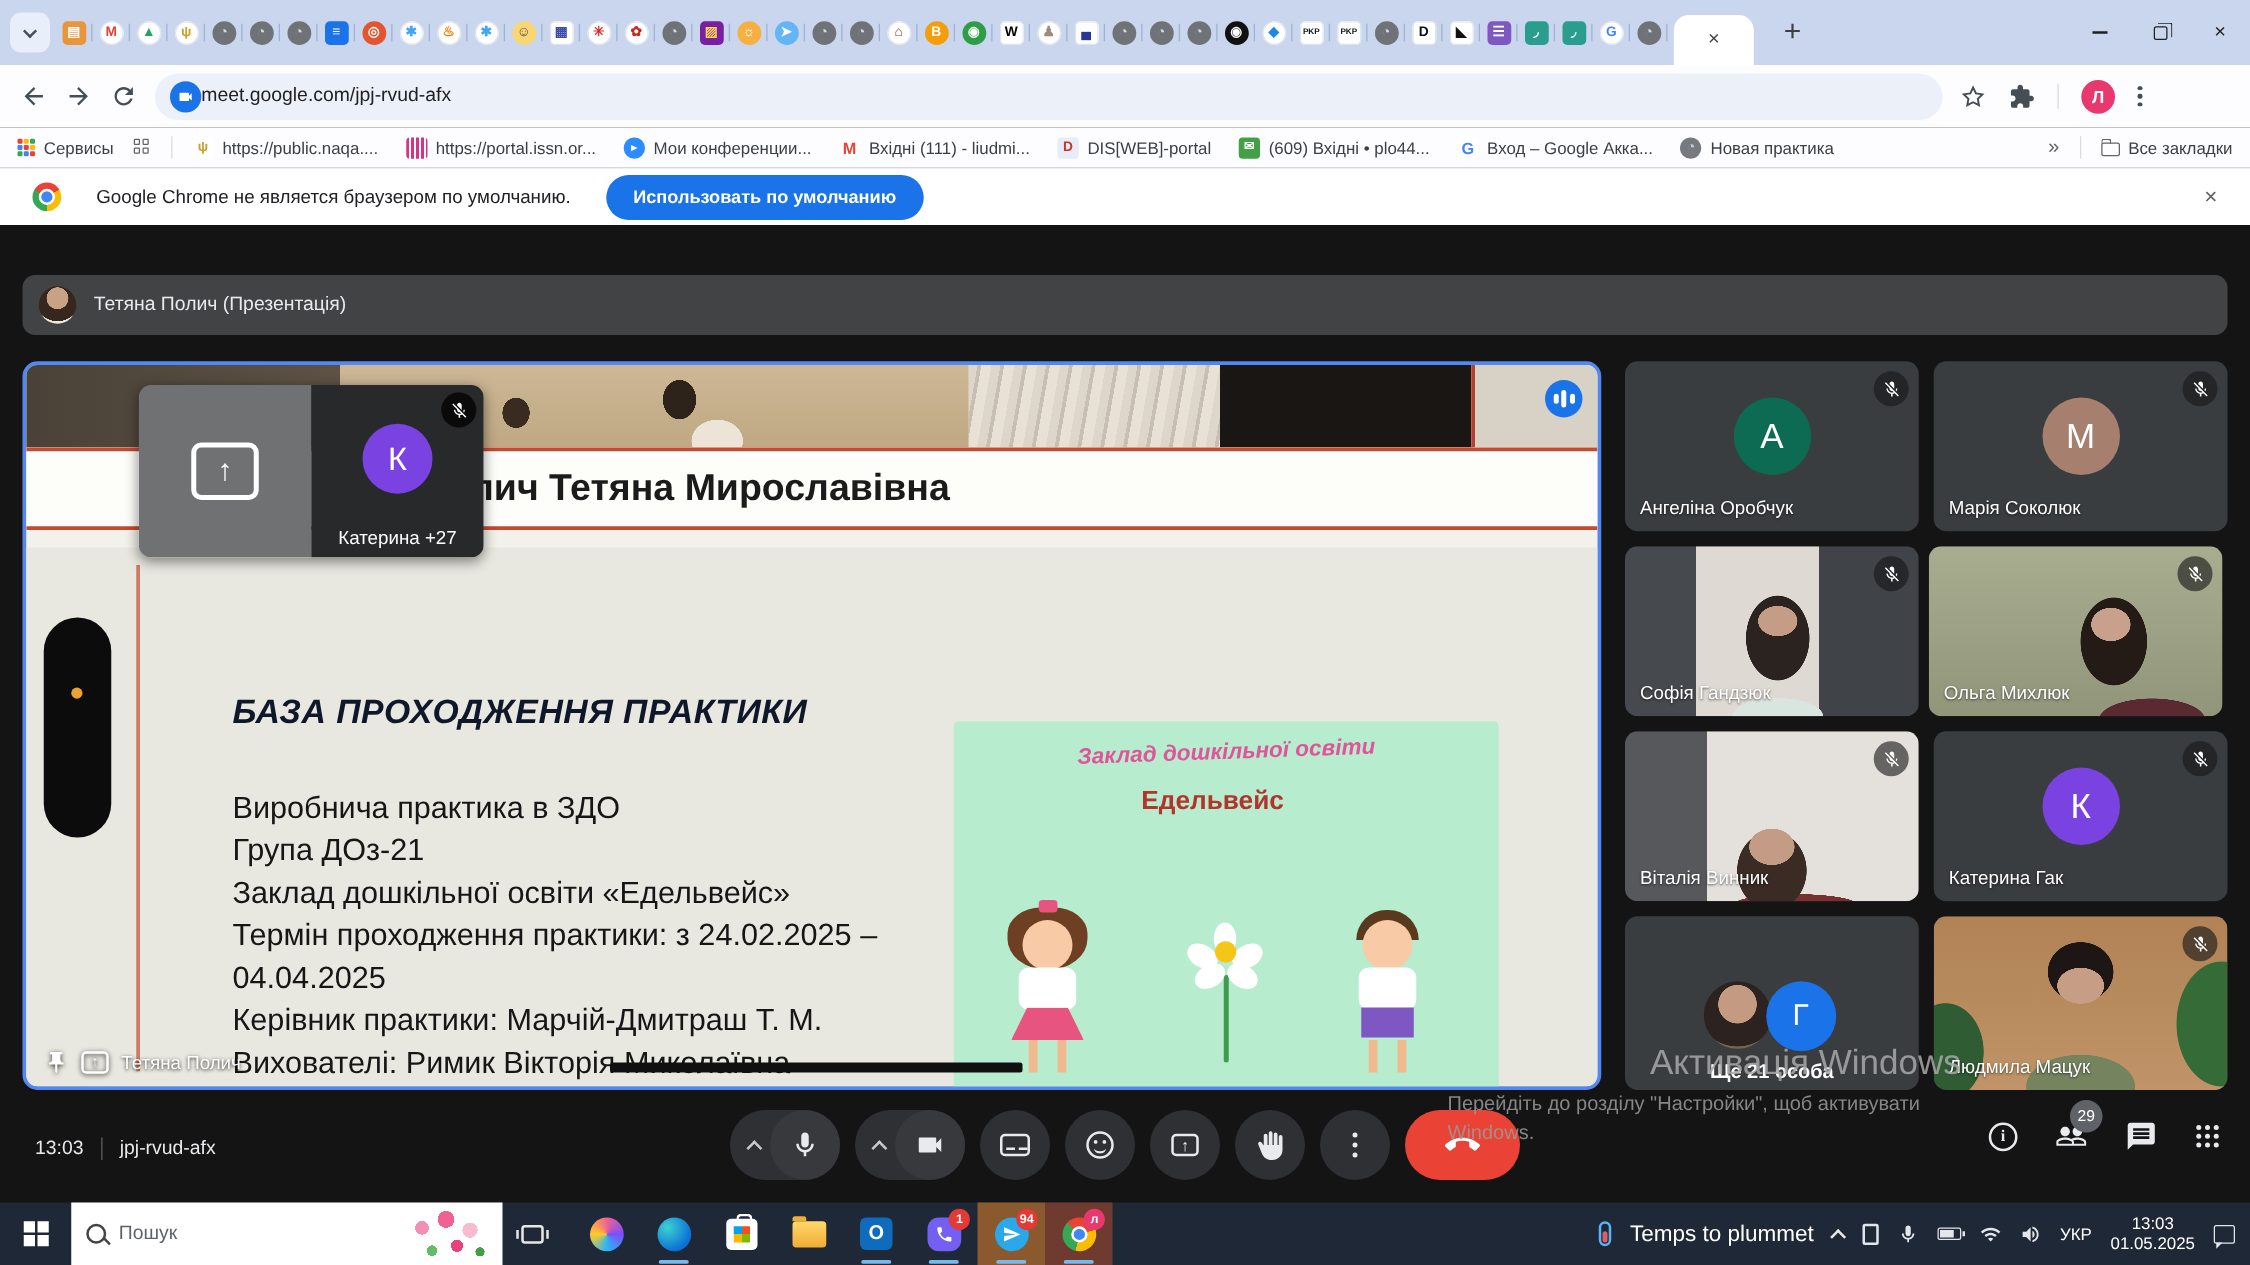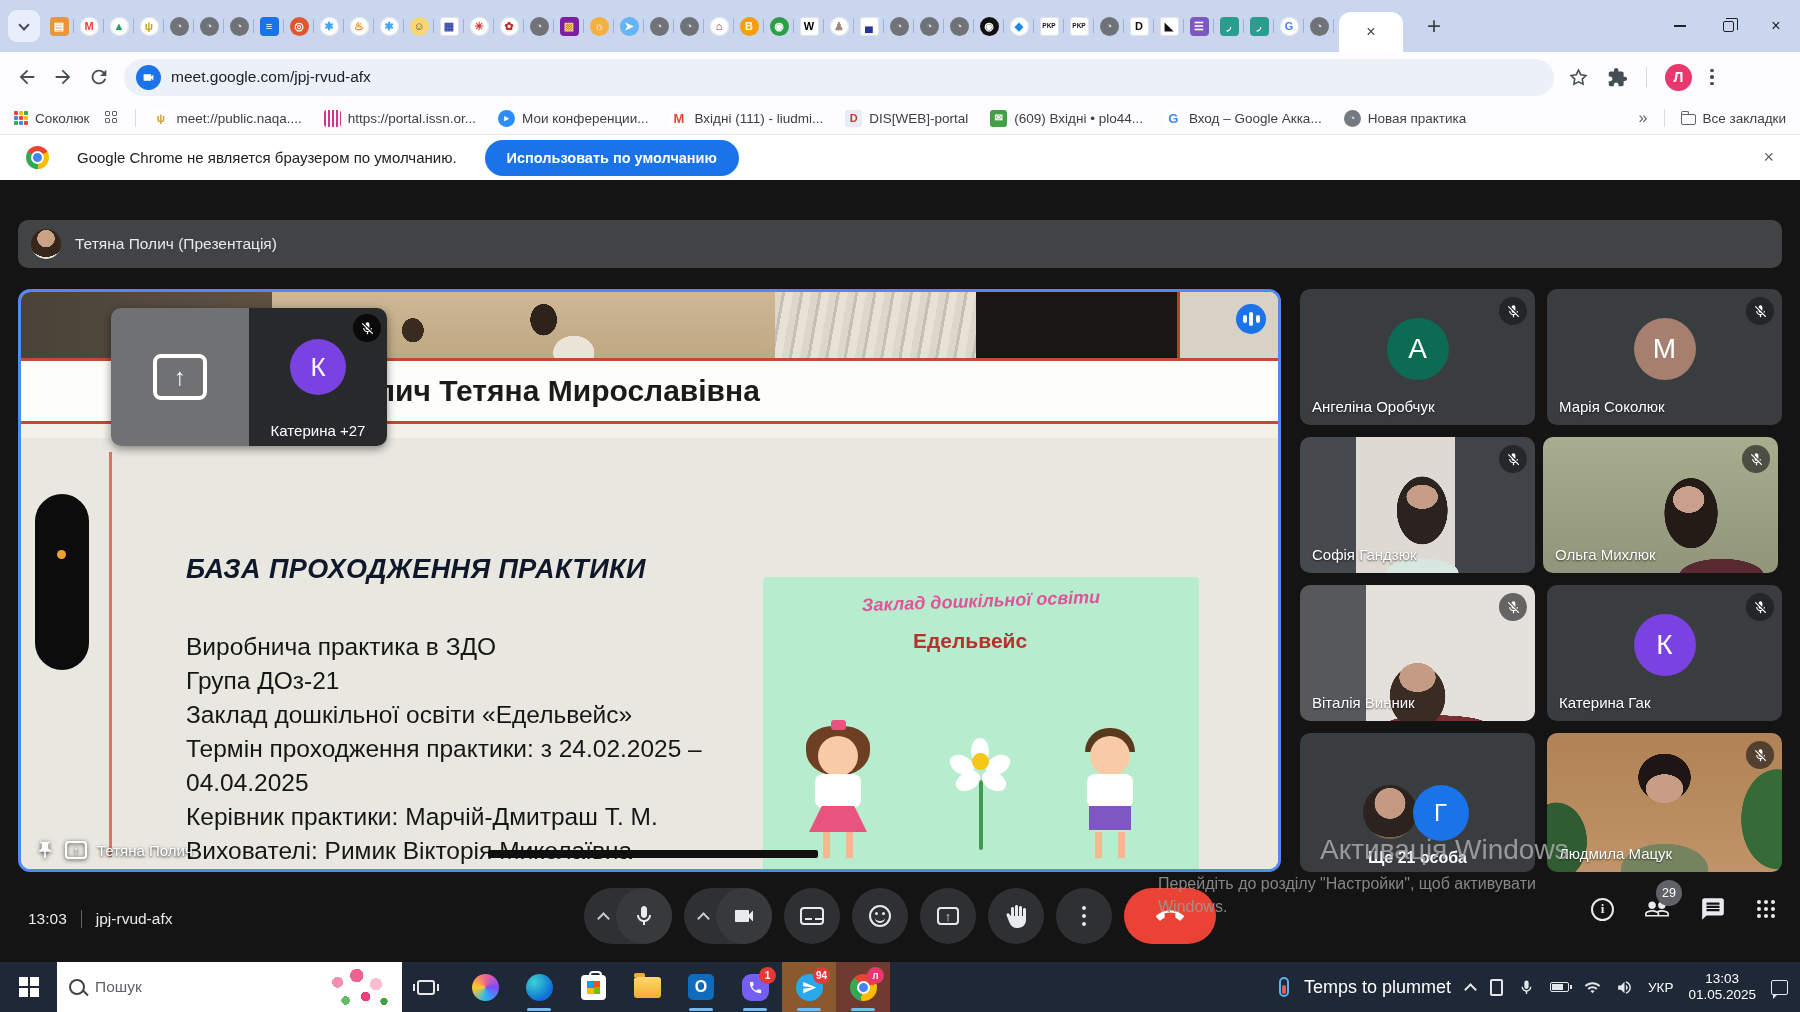--- a/index.html
+++ b/index.html
@@ -21,21 +21,21 @@
   .wincontrols{margin-left:auto;display:flex;height:100%}
   .winbtn{width:48px;height:100%;display:flex;align-items:center;justify-content:center;color:#202124}
   .minbar{width:12px;height:2px;background:#202124}
   .restore{width:11px;height:11px;border:1.5px solid #202124;border-radius:2px;position:relative}
   .restore::before{content:"";position:absolute;top:-4px;left:2px;width:11px;height:11px;border-top:1.5px solid #202124;border-right:1.5px solid #202124;border-radius:0 2px 0 0}
   .xglyph{font-size:16px;line-height:1;color:#202124}
 
   
   .toolbar{position:absolute;top:52px;left:0;right:0;height:50px;background:#fdfdff;display:flex;align-items:center;padding:0 16px;gap:14px}
   .navic{width:22px;height:22px;fill:#454d55;flex:0 0 auto}
-  .addrpill{flex:1;max-width:1430px;height:37px;background:#ecf0f9;border-radius:19px;display:flex;align-items:center;padding:0 12px;gap:10px}
+  .addrpill{flex:1;max-width:1430px;height:37px;background:#ecf0f9;border-radius:19px;display:flex;align-items:center;padding:0 12px;}
   .camicon{width:25px;height:25px;border-radius:50%;background:#1a73e8;display:flex;align-items:center;justify-content:center;flex:0 0 auto}
   .camicon svg{width:13px;height:13px;fill:#fff}
   .url{font-size:15.5px;color:#202124}
   .tb-right{display:flex;align-items:center;gap:18px}
   .staric,.puzzic{width:21px;height:21px;fill:none;stroke:#454d55;stroke-width:1.8}
   .puzzic{fill:#454d55;stroke:none}
   .divv{width:1px;height:20px;background:#d4d9e1}
   .profile{width:27px;height:27px;border-radius:50%;background:#e8386d;color:#fff;font-size:14px;font-weight:bold;display:flex;align-items:center;justify-content:center}
   .dots3{display:flex;flex-direction:column;gap:3px}
   .dots3 i{width:3.5px;height:3.5px;border-radius:50%;background:#454d55}
@@ -456,33 +456,33 @@
       <i style="left:0;top:0;background:#ea4335"></i>
         <i style="left:5px;top:0;background:#fbbc05"></i>
         <i style="left:10px;top:0;background:#34a853"></i>
       <i style="left:0;top:5px;background:#4285f4"></i>
         <i style="left:5px;top:5px;background:#ea4335"></i>
         <i style="left:10px;top:5px;background:#fbbc05"></i>
       <i style="left:0;top:10px;background:#34a853"></i>
         <i style="left:5px;top:10px;background:#4285f4"></i>
         <i style="left:10px;top:10px;background:#ea4335"></i>
     </span>
-    <span>Соколюк</span>
+    <span>Сервисы</span>
   </div>
   <div class="grid4">
       <i></i>
       <i></i>
       <i></i>
       <i></i>
     </div>
   <i class="bmdiv"></i>
   <div id="bmlist" style="display:flex;gap:22px">
       <div class="bm">
         <span class="bmic bmic-trident">ψ</span>
-        <span>meet://public.naqa....</span>
+        <span>https://public.naqa....</span>
       </div>
       <div class="bm">
         <span class="bmic bmic-issn"></span>
         <span>https://portal.issn.or...</span>
       </div>
       <div class="bm">
         <span class="bmic bmic-zoom">▸</span>
         <span>Мои конференции...</span>
       </div>
       <div class="bm">

